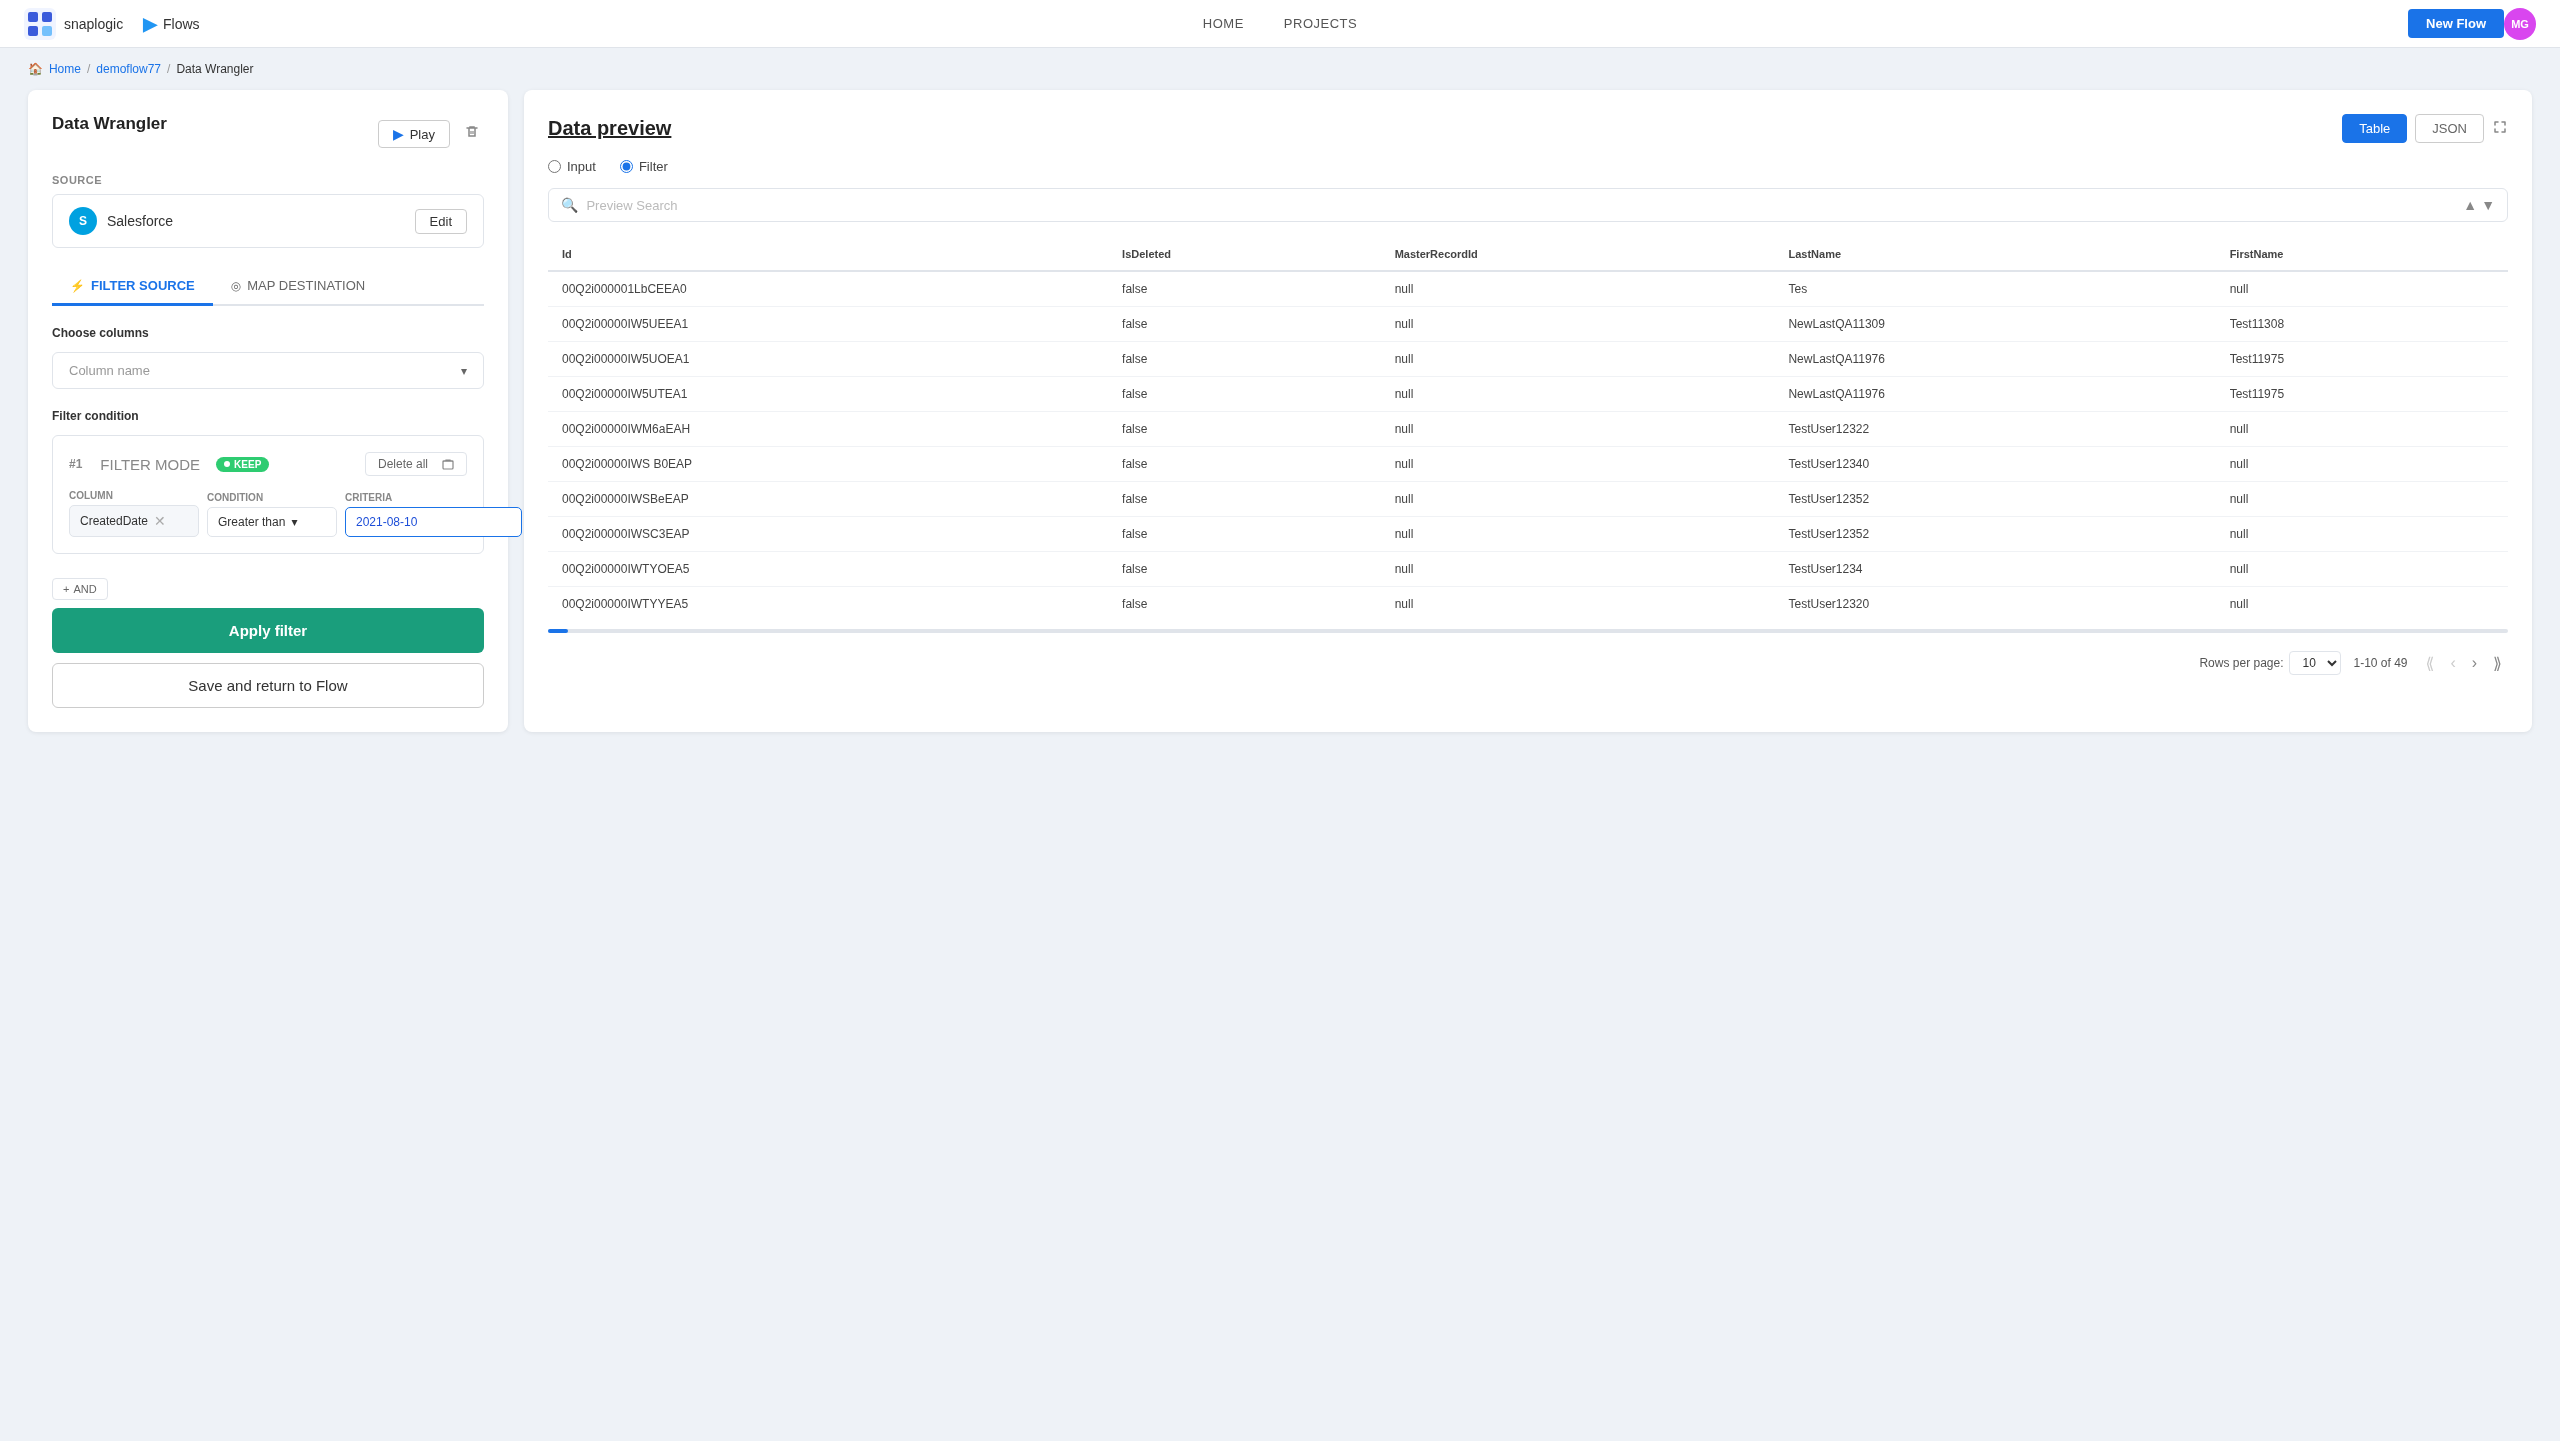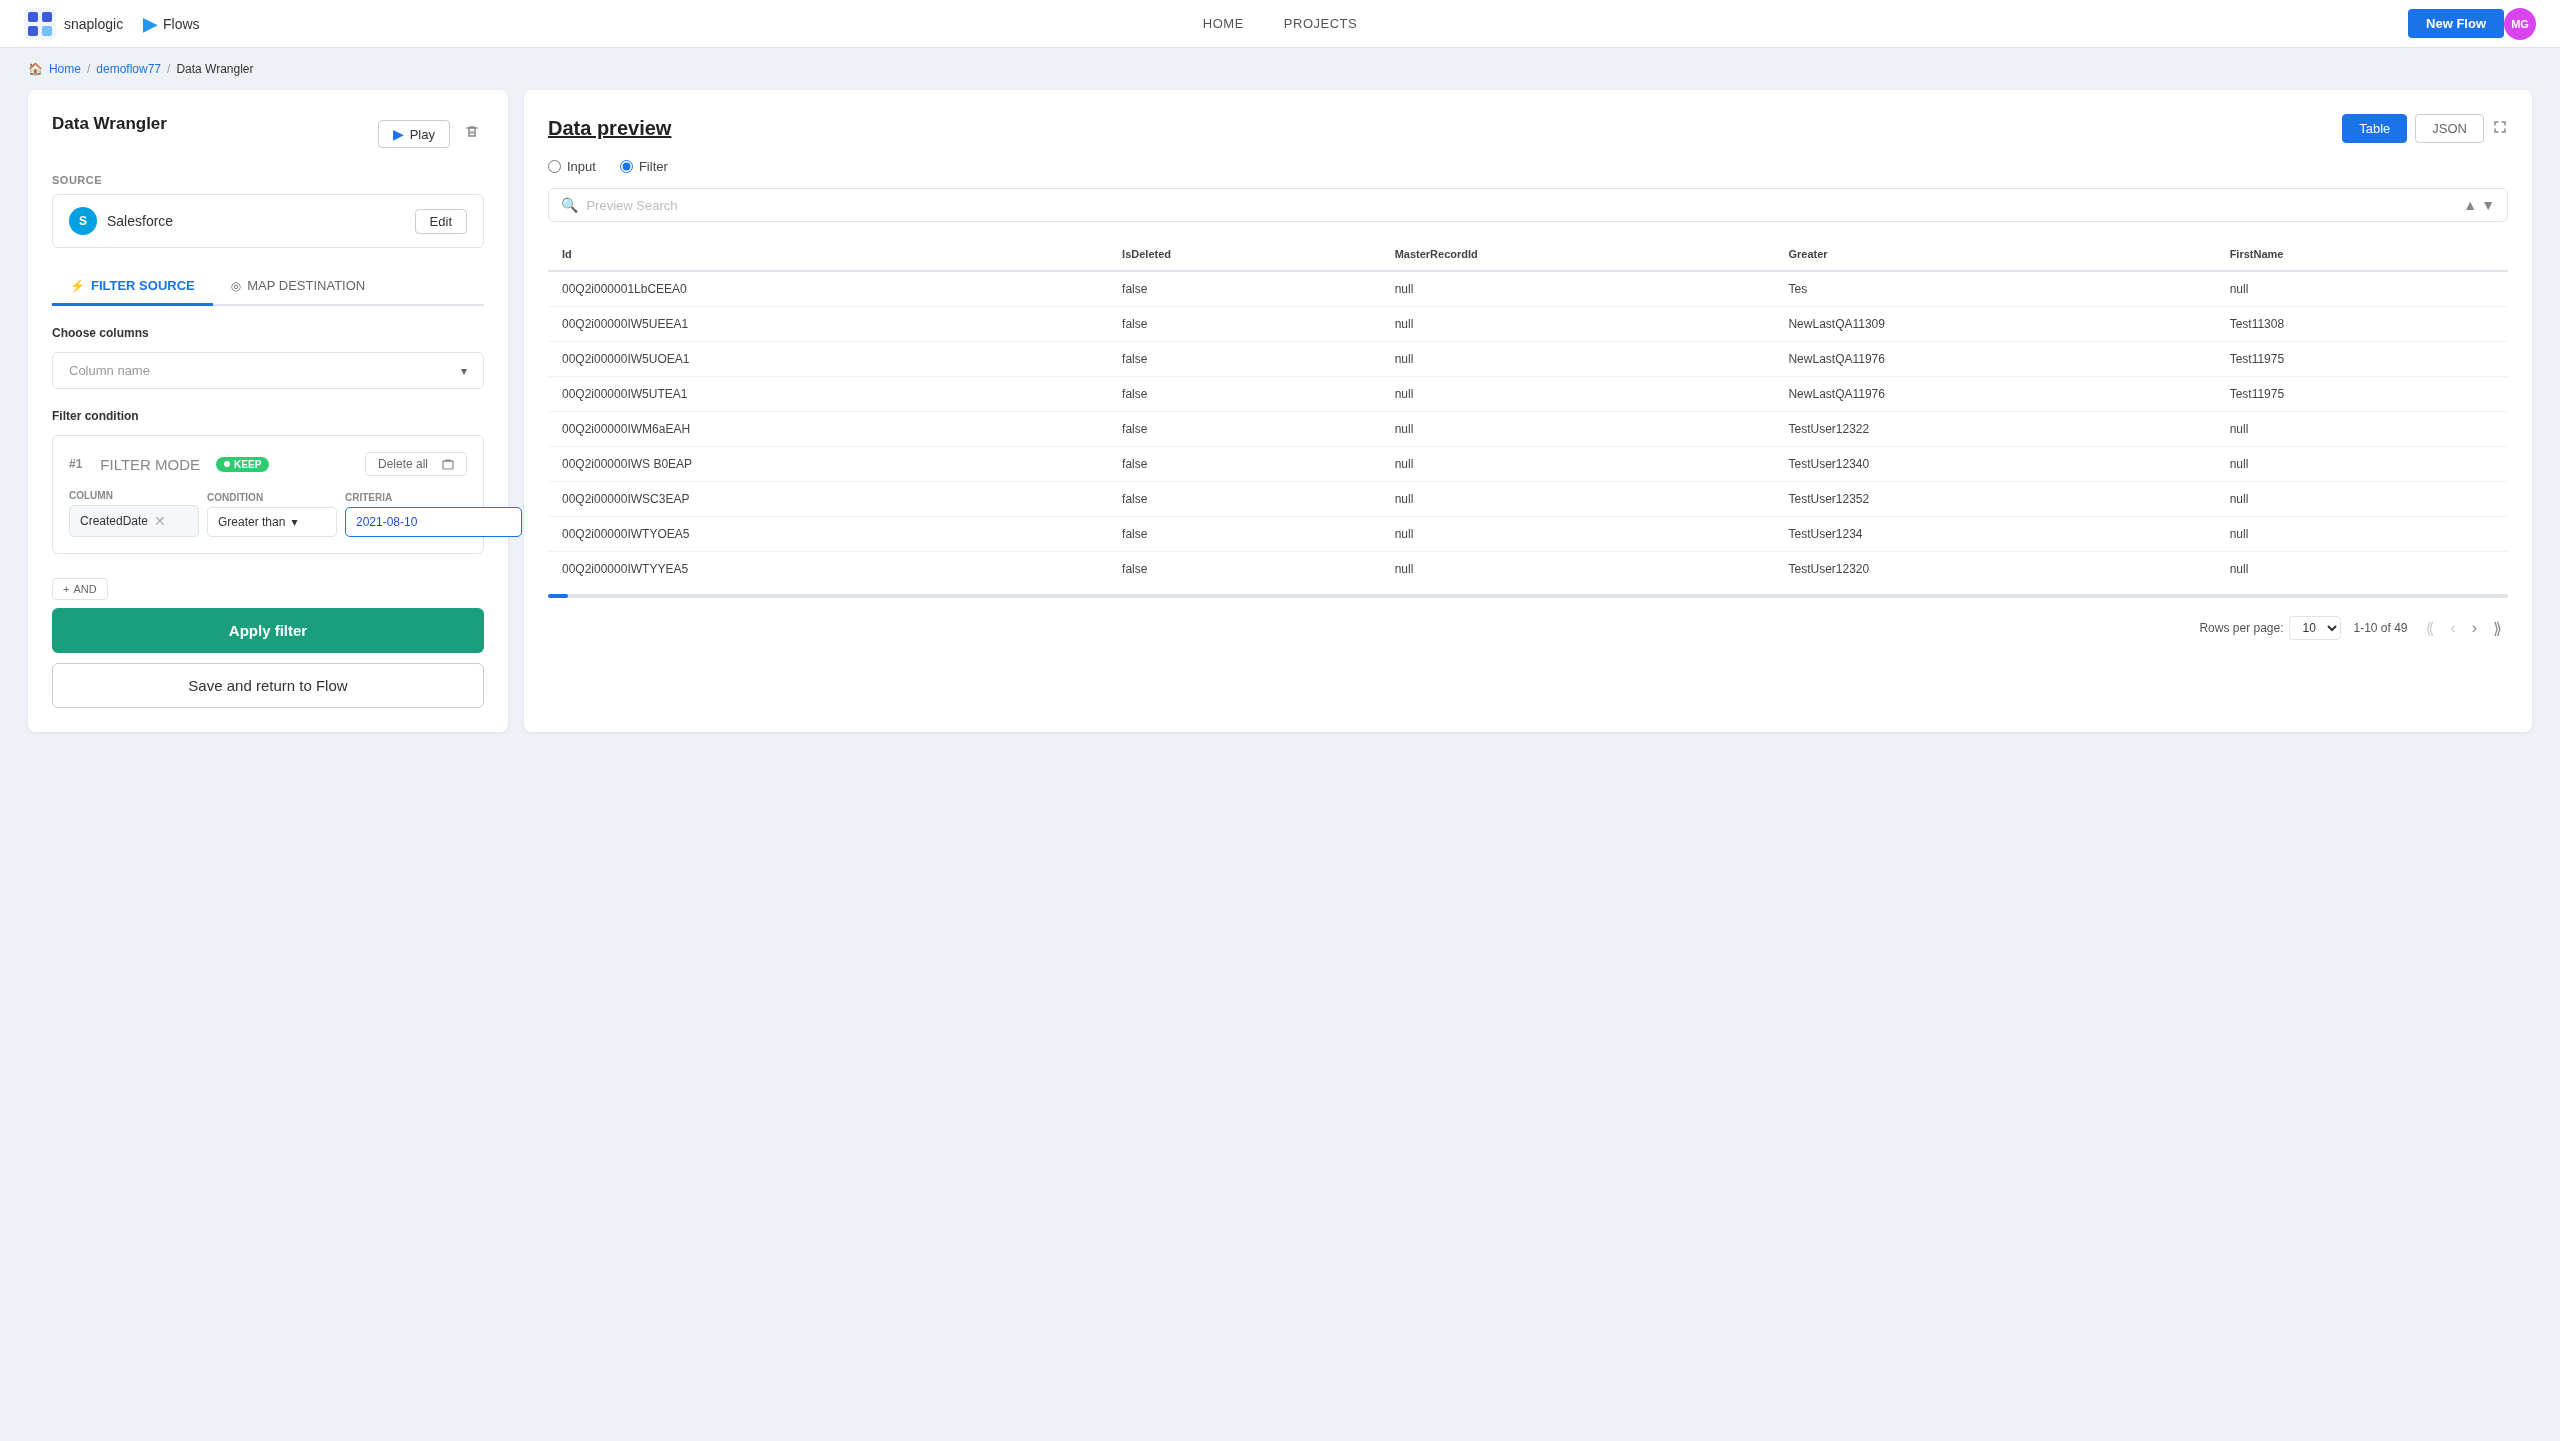--- a/index.html
+++ b/index.html
@@ -416,21 +416,21 @@
       </div>
     </div>
 
     <div style="overflow-x:auto;">
       <table class="data-table">
         <thead>
           <tr>
             <th>Id</th>
             <th>IsDeleted</th>
             <th>MasterRecordId</th>
-            <th>Greater</th>
+            <th>LastName</th>
             <th>FirstName</th>
           </tr>
         </thead>
         <tbody id="table-body">
         <tr>
               <td>00Q2i000001LbCEEA0</td>
               <td>false</td>
               <td>null</td>
               <td>Tes</td>
               <td>null</td>
@@ -461,20 +461,27 @@
               <td>false</td>
               <td>null</td>
               <td>TestUser12322</td>
               <td>null</td>
             </tr>
             <tr>
               <td>00Q2i00000IWS B0EAP</td>
               <td>false</td>
               <td>null</td>
               <td>TestUser12340</td>
+              <td>null</td>
+            </tr>
+            <tr>
+              <td>00Q2i00000IWSBeEAP</td>
+              <td>false</td>
+              <td>null</td>
+              <td>TestUser12352</td>
               <td>null</td>
             </tr>
             <tr>
               <td>00Q2i00000IWSC3EAP</td>
               <td>false</td>
               <td>null</td>
               <td>TestUser12352</td>
               <td>null</td>
             </tr>
             <tr>

